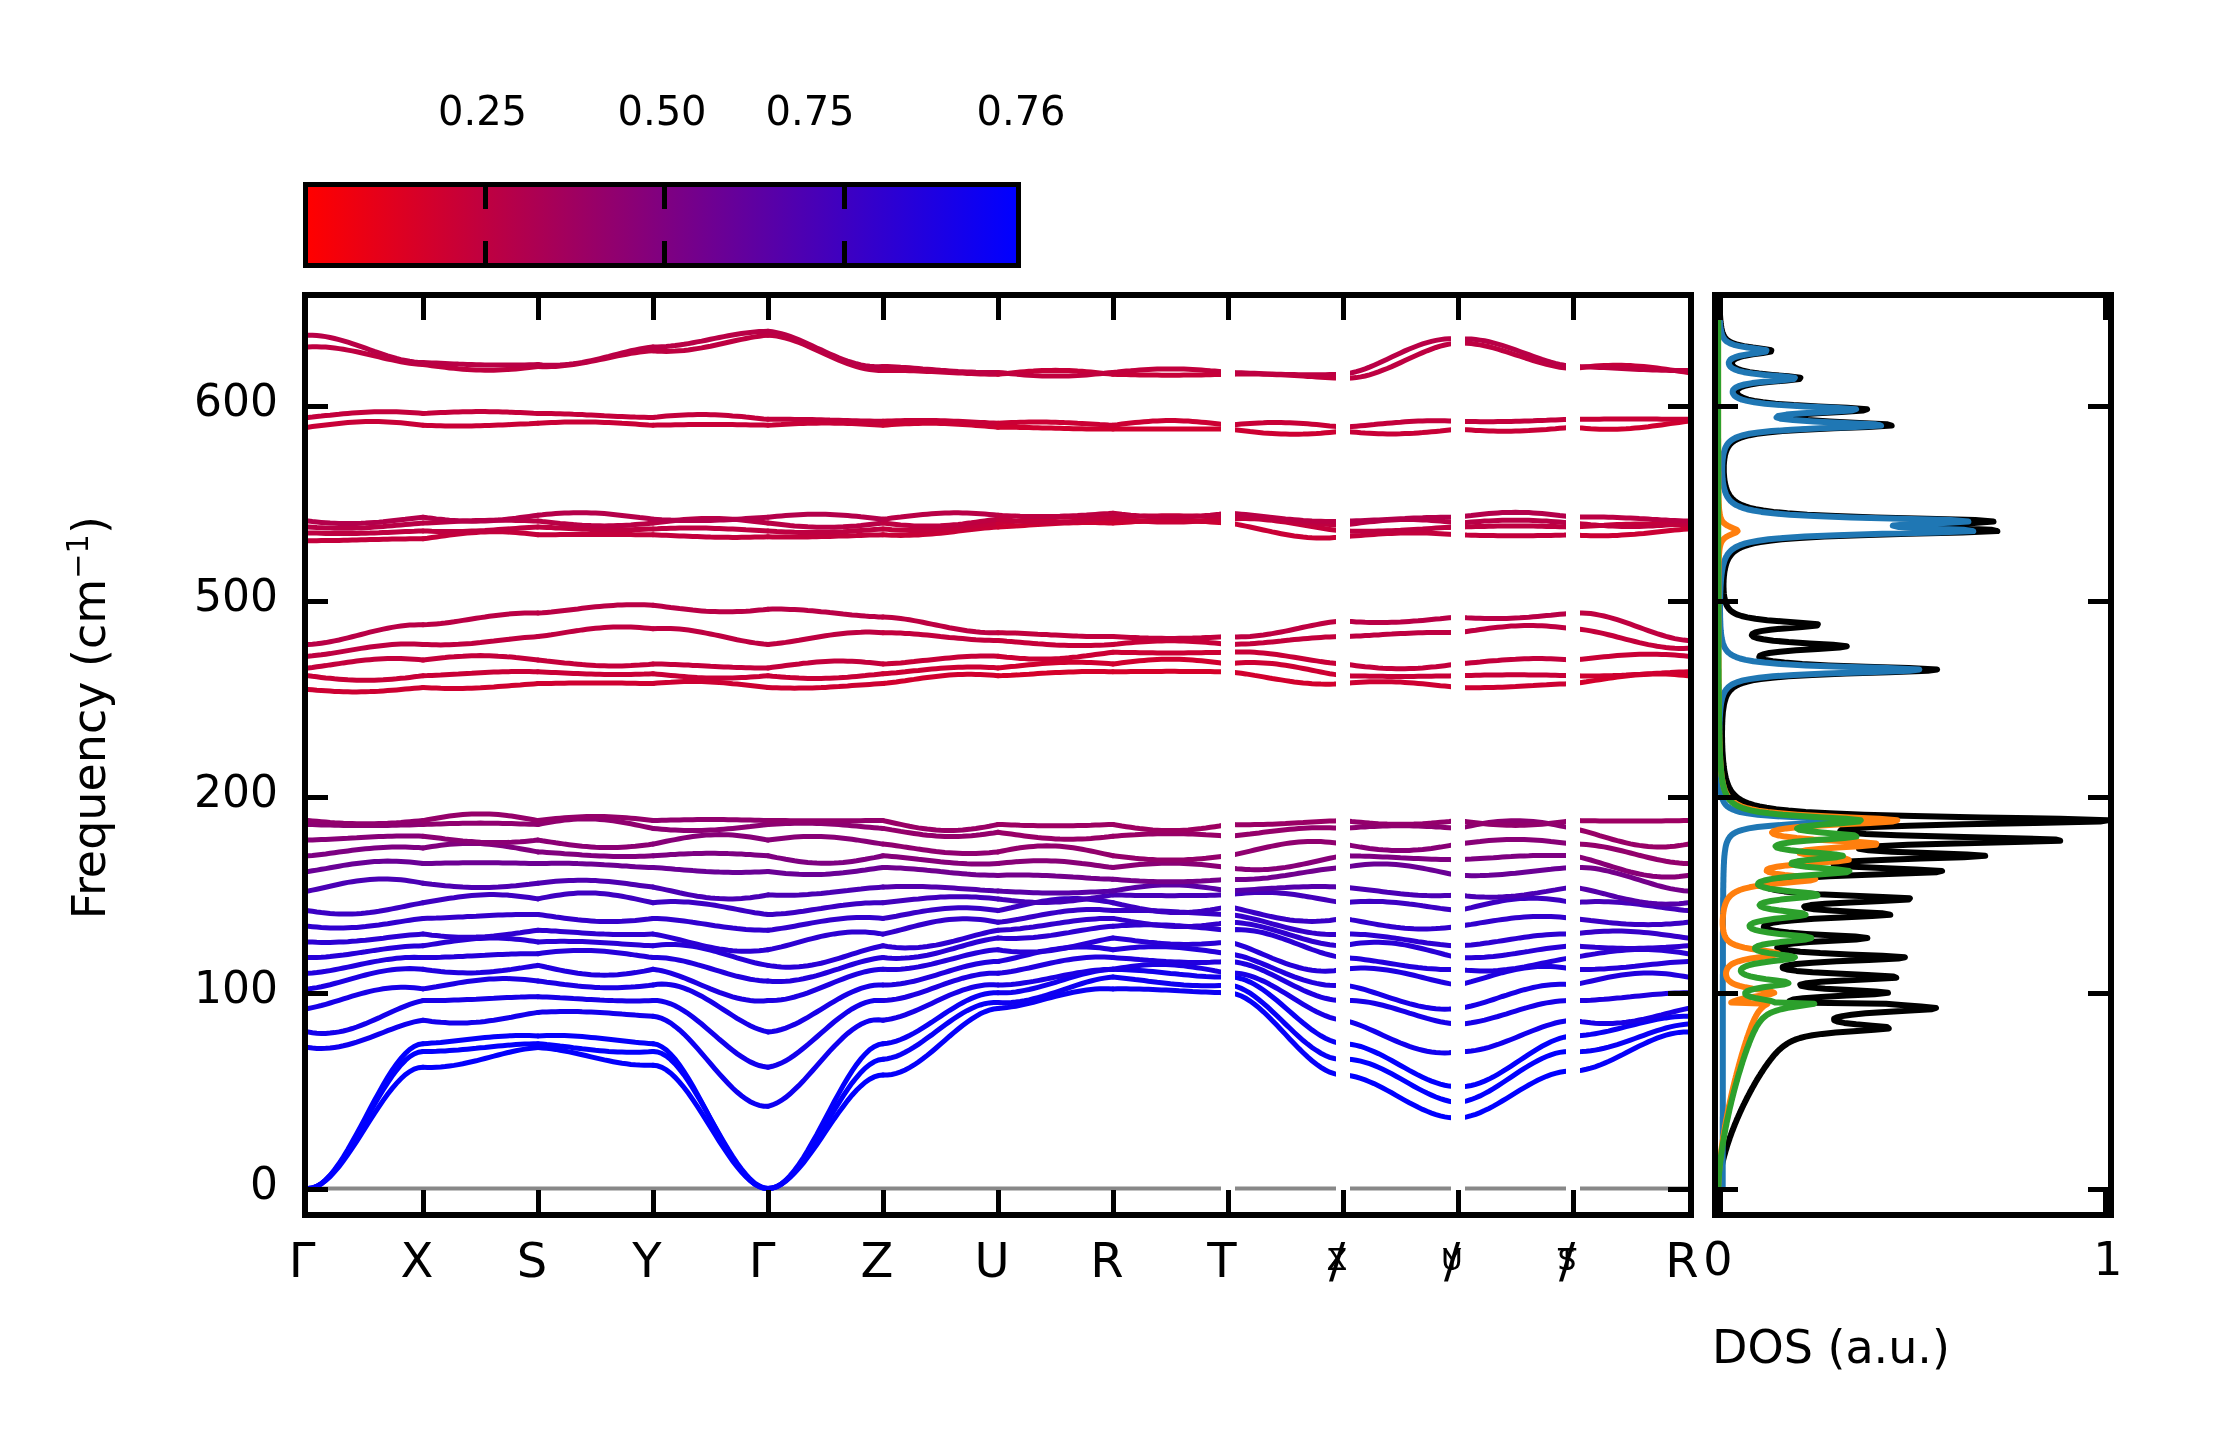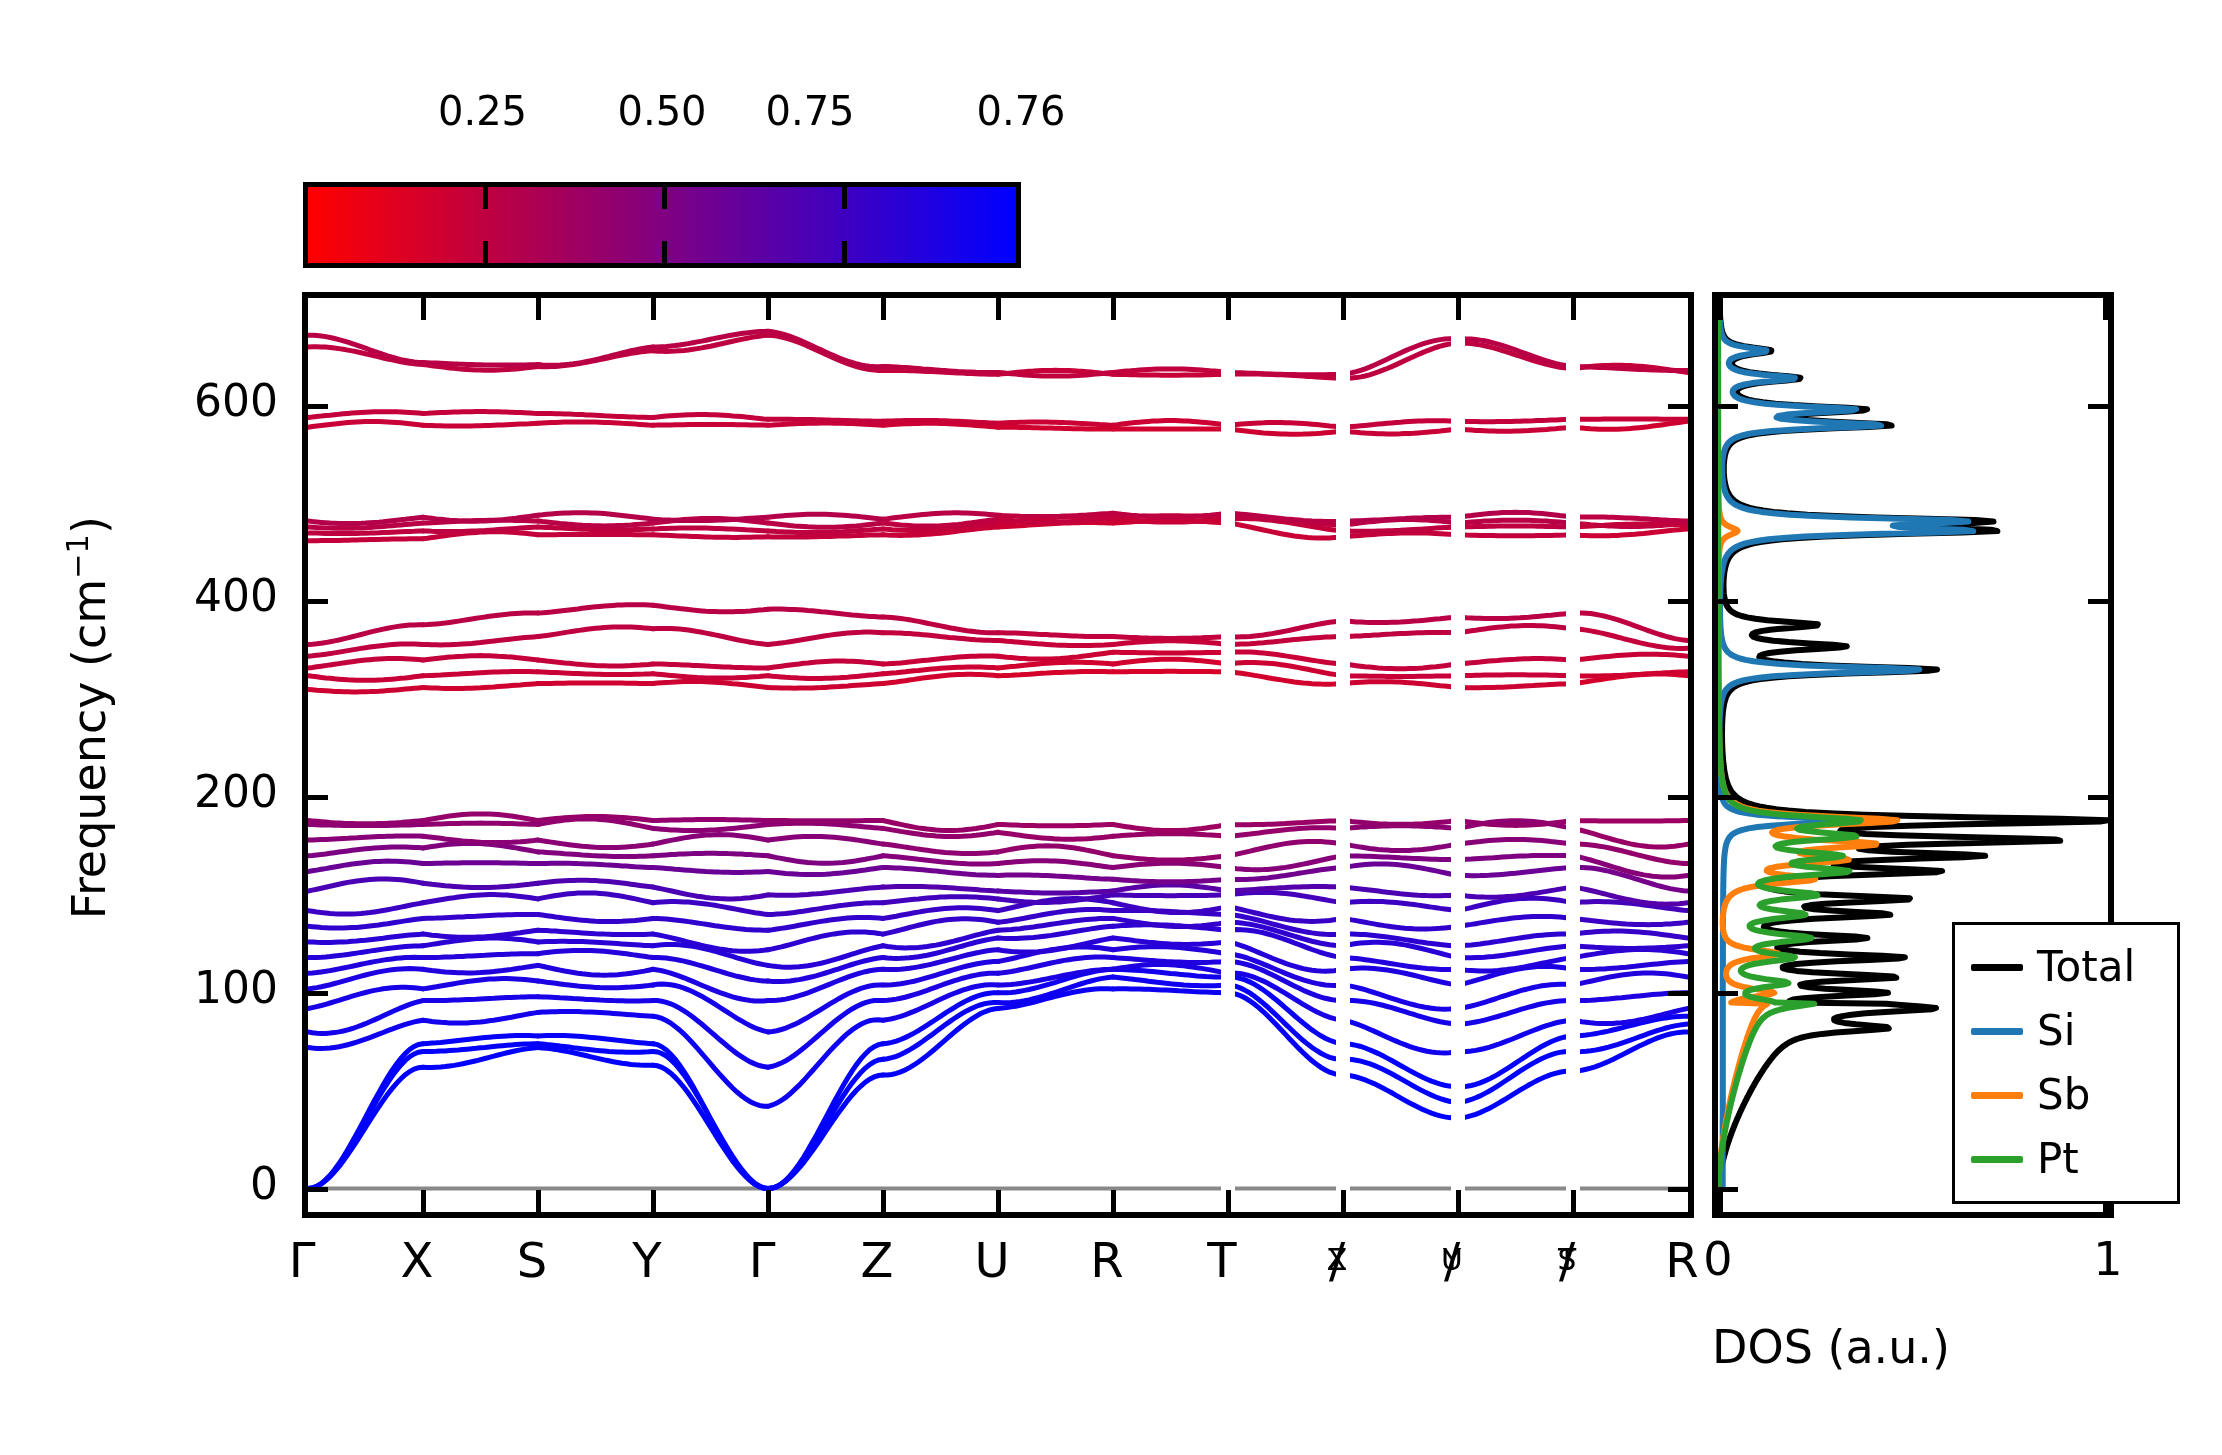--- a/index.html
+++ b/index.html
@@ -74,21 +74,21 @@
     </div>
 
   <div class="abs ylabel">
     <span>Frequency (cm</span><sup>−1</sup><span>)</span>
   </div>
 
   <div class="abs yticklabels" id="yTickLabels">
       <span style="top: 890.514px;">0</span>
       <span style="top: 694.797px; text-align: center;">100</span>
       <span style="top: 499.079px;">200</span>
-      <span style="top: 303.362px;">400</span>
+      <span style="top: 303.362px;">500</span>
       <span style="top: 107.645px;">600</span>
     </div>
 
   <div class="abs band-frame" id="bandFrame">
     <svg class="band-svg" id="bandSvg" width="1380" height="914">
         <line x1="0" x2="1380" y1="890.5139186295503" y2="890.5139186295503" stroke="#888888" stroke-width="4"></line>
         <path d="M0.0 890.5 L4.4 889.9 L8.8 888.4 L13.3 885.9 L17.7 882.6 L22.1 878.6 L26.5 873.9 L31.0 868.6 L35.4 862.8 L39.8 856.6 L44.2 850.1 L48.7 843.4 L53.1 836.5 L57.5 829.5 L61.9 822.5 L66.3 815.6 L70.8 808.9 L75.2 802.4 L79.6 796.3 L84.0 790.6 L88.5 785.3 L92.9 780.7 L97.3 776.7 L101.7 773.5 L106.2 771.1 L110.6 769.7 L115.0 769.2" fill="none" stroke="rgb(0,0,255)" stroke-width="5" stroke-linecap="round"></path>
         <path d="M115.0 769.2 L119.4 769.4 L123.8 769.4 L128.3 769.2 L132.7 769.0 L137.1 768.6 L141.5 768.0 L146.0 767.4 L150.4 766.6 L154.8 765.8 L159.2 764.8 L163.7 763.8 L168.1 762.8 L172.5 761.6 L176.9 760.5 L181.3 759.3 L185.8 758.2 L190.2 757.0 L194.6 755.9 L199.0 754.8 L203.5 753.7 L207.9 752.8 L212.3 751.9 L216.7 751.1 L221.2 750.5 L225.6 750.0 L230.0 749.6" fill="none" stroke="rgb(3,0,252)" stroke-width="5" stroke-linecap="round"></path>
         <path d="M230.0 749.6 L234.4 749.9 L238.8 750.3 L243.3 750.8 L247.7 751.4 L252.1 752.2 L256.5 753.0 L261.0 753.9 L265.4 754.8 L269.8 755.8 L274.2 756.8 L278.7 757.8 L283.1 758.9 L287.5 759.9 L291.9 760.9 L296.3 761.9 L300.8 762.8 L305.2 763.7 L309.6 764.5 L314.0 765.2 L318.5 765.8 L322.9 766.4 L327.3 766.8 L331.7 767.1 L336.2 767.3 L340.6 767.3 L345.0 767.2" fill="none" stroke="rgb(3,0,252)" stroke-width="5" stroke-linecap="round"></path>
         <path d="M345.0 767.2 L349.4 767.8 L353.8 769.4 L358.3 771.9 L362.7 775.2 L367.1 779.3 L371.5 784.1 L376.0 789.5 L380.4 795.3 L384.8 801.6 L389.2 808.2 L393.7 815.1 L398.1 822.1 L402.5 829.2 L406.9 836.3 L411.3 843.3 L415.8 850.1 L420.2 856.7 L424.6 863.0 L429.0 868.8 L433.5 874.1 L437.9 878.8 L442.3 882.8 L446.7 886.1 L451.2 888.5 L455.6 890.0 L460.0 890.5" fill="none" stroke="rgb(0,0,255)" stroke-width="5" stroke-linecap="round"></path>
@@ -555,32 +555,14 @@
       <div class="dtick-x" style="left: 385px; bottom: 0px;"></div>
       <div class="dtick-x" style="left: 385px; top: 0px;"></div>
     </div>
 
   <div class="abs dos-xticklabels" id="dosTickLabels">
       <span style="left: 6px;">0</span>
       <span style="left: 396px;">1</span>
     </div>
   <div class="abs dos-xlabel">DOS (a.u.)</div>
 
-  <div class="legend" id="dosLegend">
-      <div class="legend-row">
-        <div class="legend-swatch" style="background: rgb(0, 0, 0);"></div>
-        <div class="legend-text">Total</div>
-      </div>
-      <div class="legend-row">
-        <div class="legend-swatch" style="background: rgb(31, 119, 180);"></div>
-        <div class="legend-text">Si</div>
-      </div>
-      <div class="legend-row">
-        <div class="legend-swatch" style="background: rgb(255, 127, 14);"></div>
-        <div class="legend-text">Sb</div>
-      </div>
-      <div class="legend-row">
-        <div class="legend-swatch" style="background: rgb(44, 160, 44);"></div>
-        <div class="legend-text">Pt</div>
-      </div>
-    </div>
 
 </div>
 
 </body></html>

